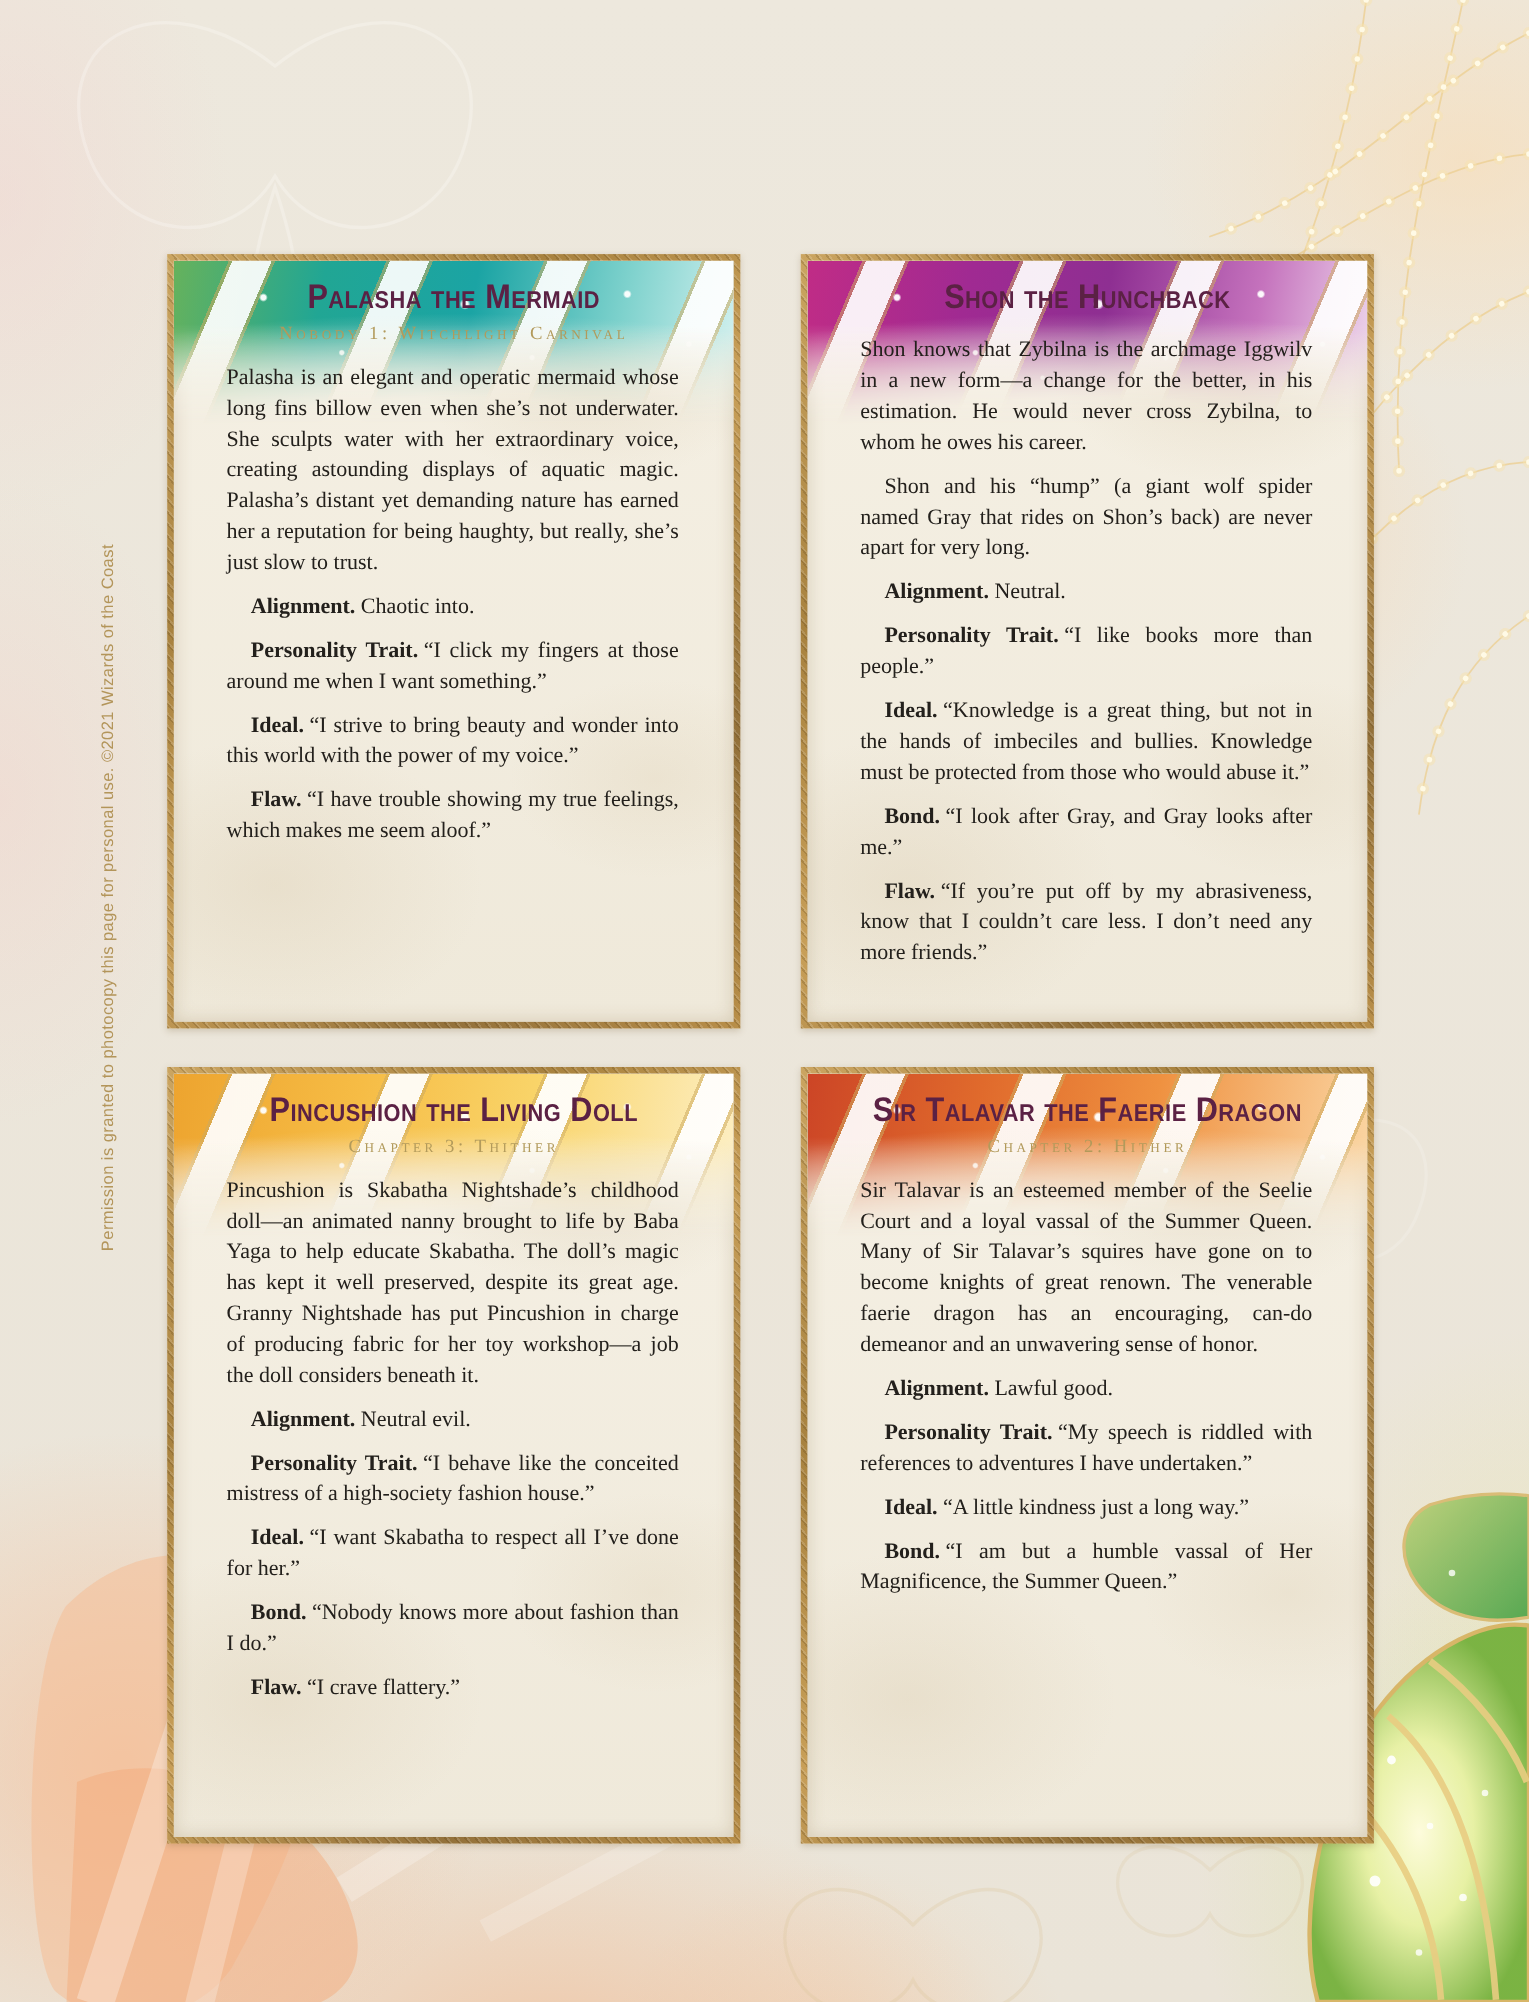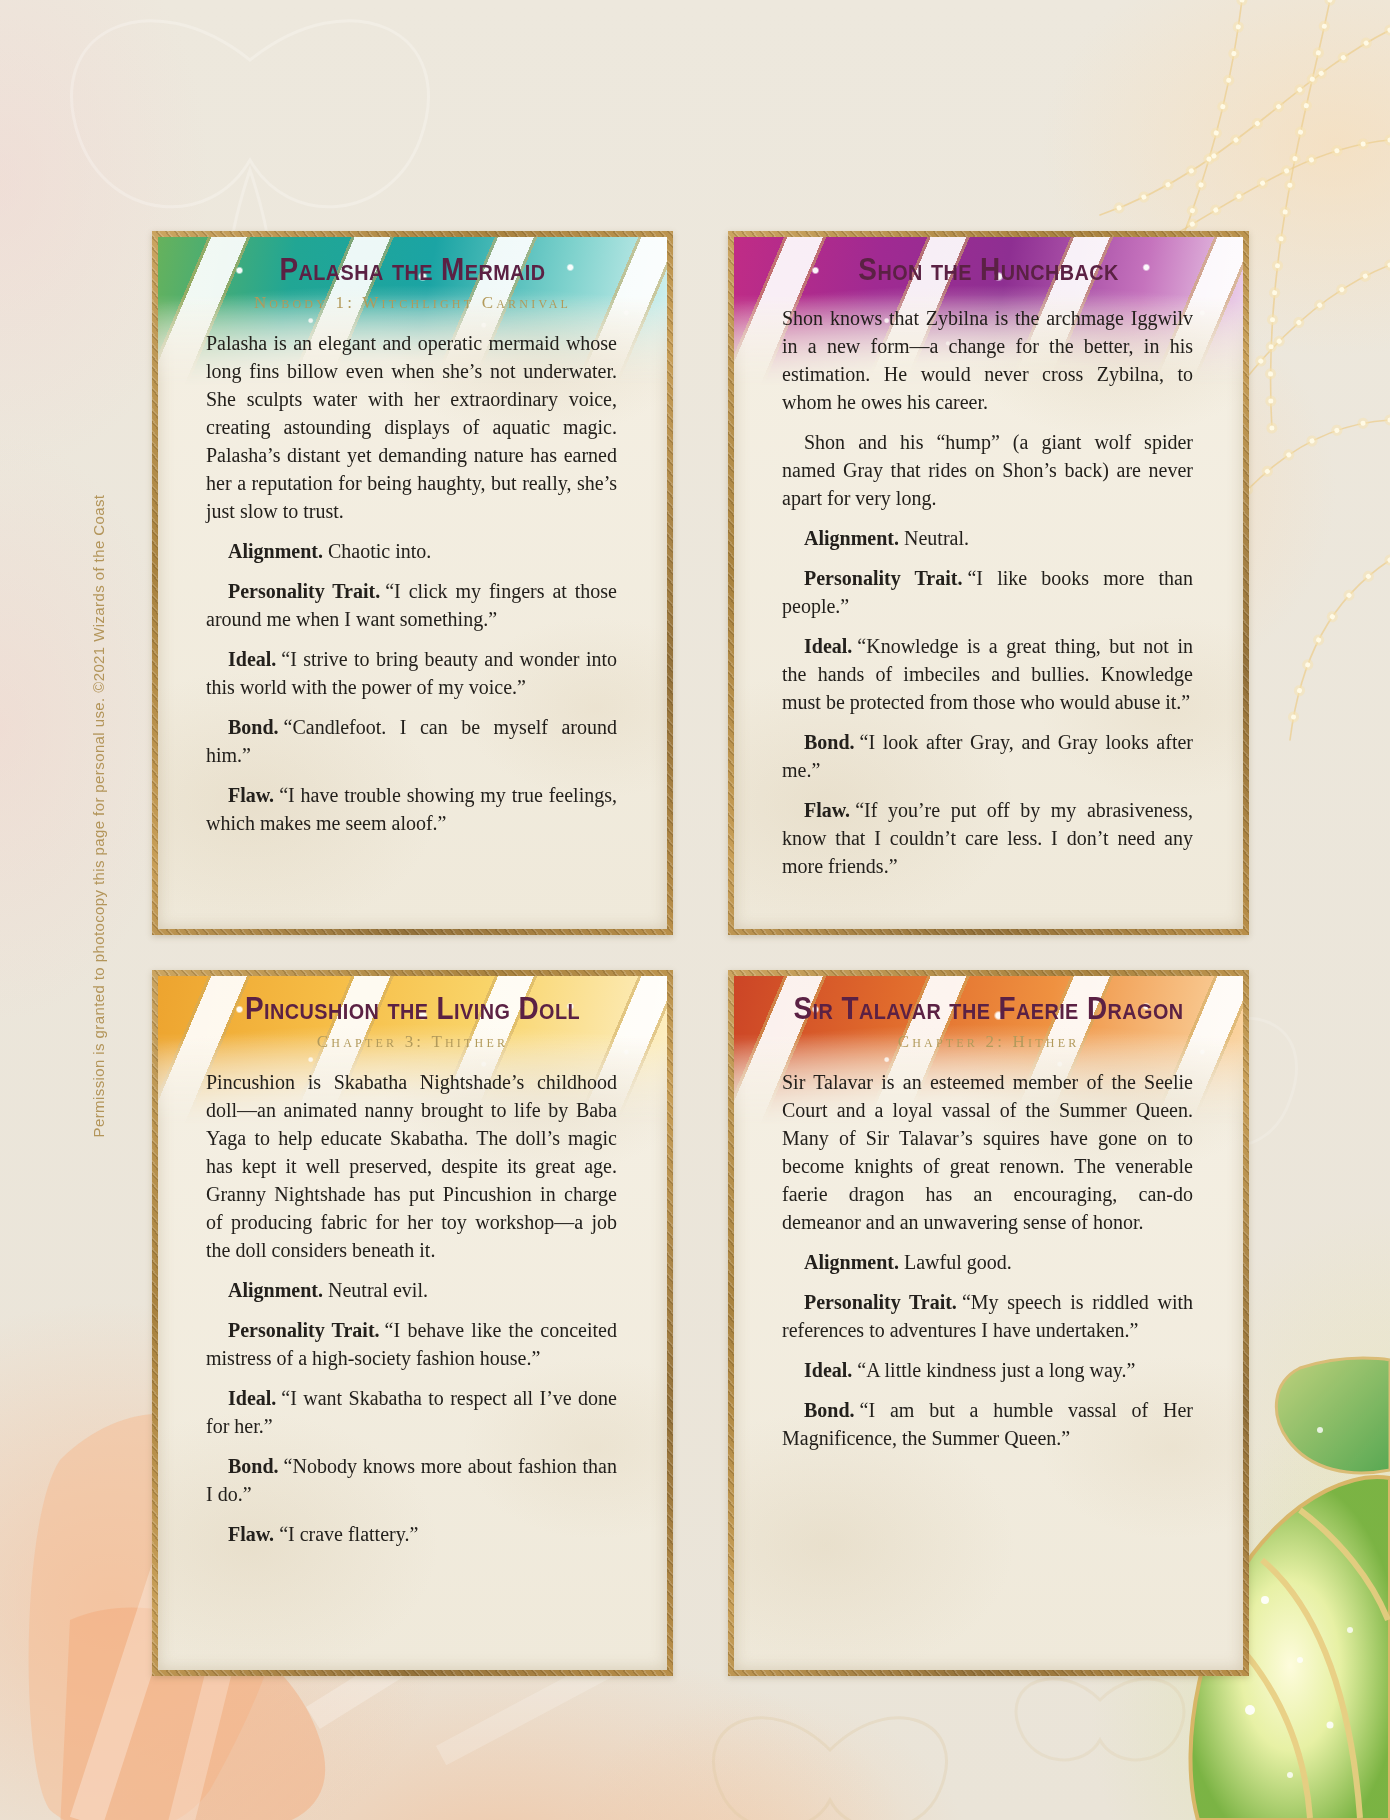--- a/index.html
+++ b/index.html
@@ -176,21 +176,20 @@
 <div class="card" id="card0">
   <div class="card-inner">
     <div class="header-art" style="--hc: linear-gradient(100deg,#66b25c 0%,#21a694 26%,#1ba4a4 52%,#7fd2cd 78%,#d9f3f2 100%);"></div>
     <h2 class="card-title">Palasha the Mermaid</h2>
     <div class="card-chapter">Nobody 1: Witchlight Carnival</div>
     <div class="card-body">
       <p>Palasha is an elegant and operatic mermaid whose long fins billow even when she’s not underwater. She sculpts water with her extraordinary voice, creating astounding displays of aquatic magic. Palasha’s distant yet demanding nature has earned her a reputation for being haughty, but really, she’s just slow to trust.</p>
       <p class="ind"><b class="tlabel">Alignment.</b><span>Chaotic into.</span></p>
       <p class="ind"><b class="tlabel">Personality Trait.</b><span>“I click my fingers at those around me when I want something.”</span></p>
       <p class="ind"><b class="tlabel">Ideal.</b><span>“I strive to bring beauty and wonder into this world with the power of my voice.”</span></p>
-      <p class="ind"><b class="tlabel">Bond.</b><span>“Candlefoot. I can be myself around him.”</span></p>
       <p class="ind"><b class="tlabel">Flaw.</b><span>“I have trouble showing my true feelings, which makes me seem aloof.”</span></p>
     </div>
   </div>
 </div>
 
 <div class="card" id="card1">
   <div class="card-inner">
     <div class="header-art" style="--hc: linear-gradient(100deg,#c02c86 0%,#a02a92 28%,#8e2f92 52%,#c573bd 78%,#f0dcef 100%);"></div>
     <h2 class="card-title">Shon the Hunchback</h2>
     <div class="card-body">

